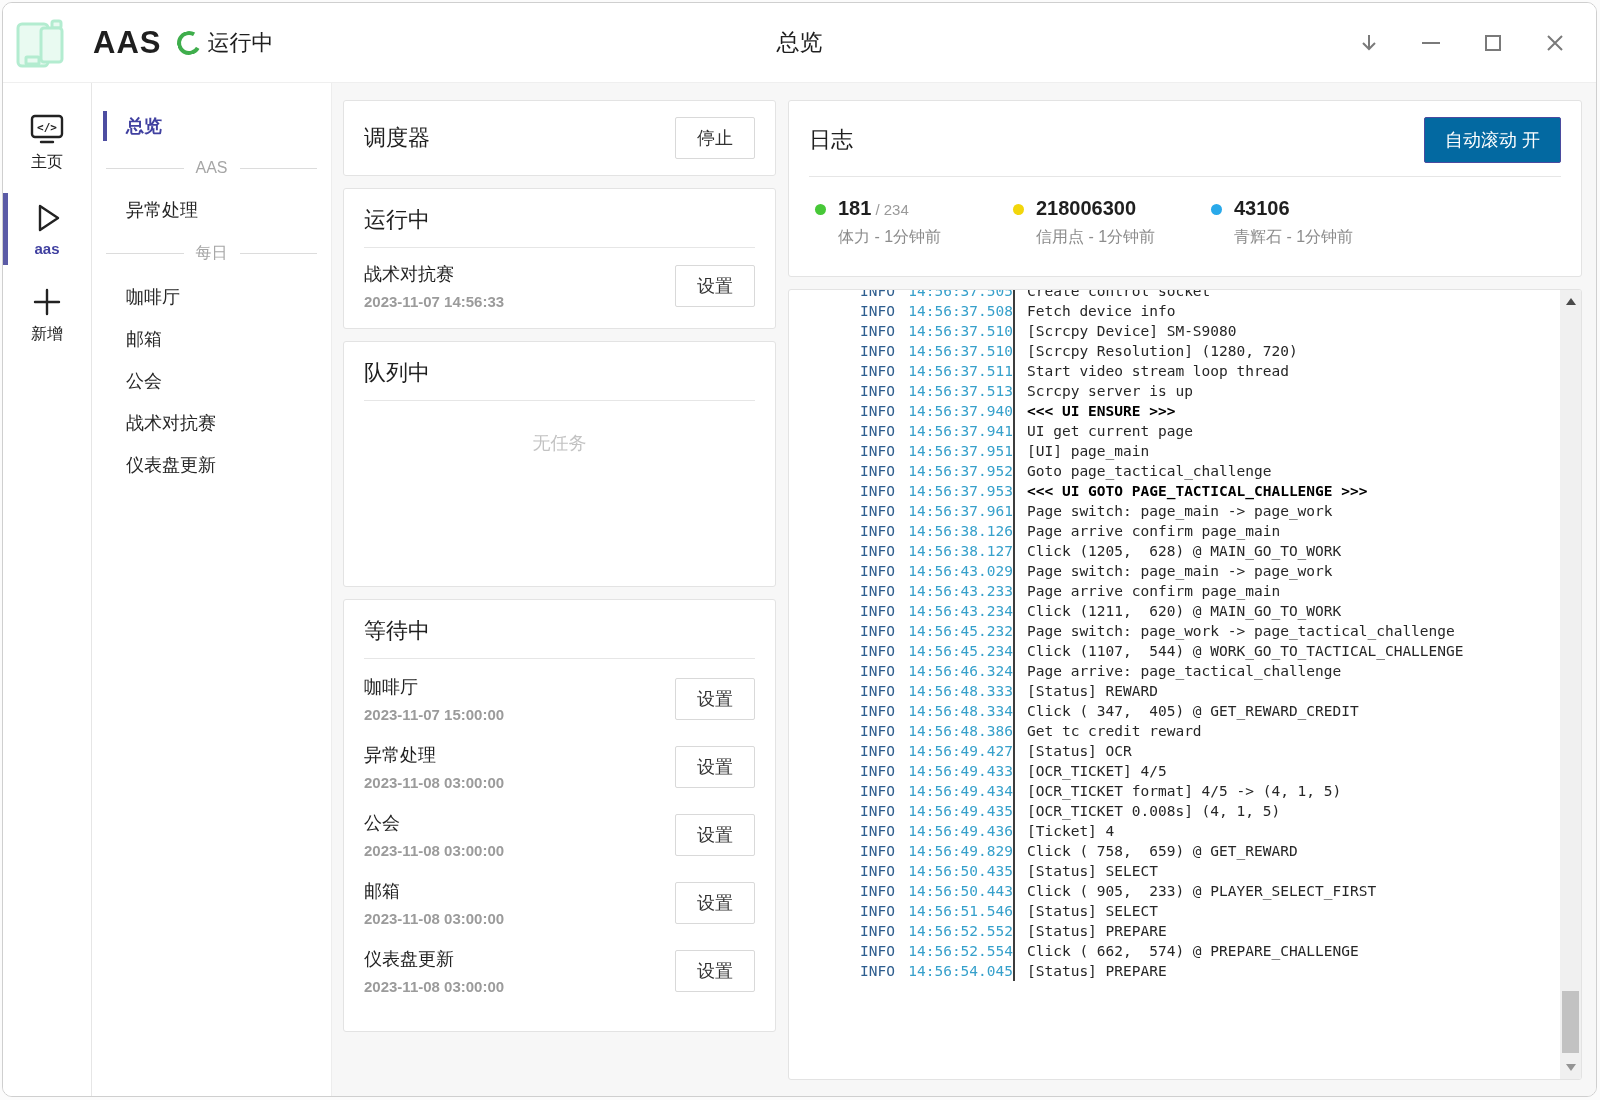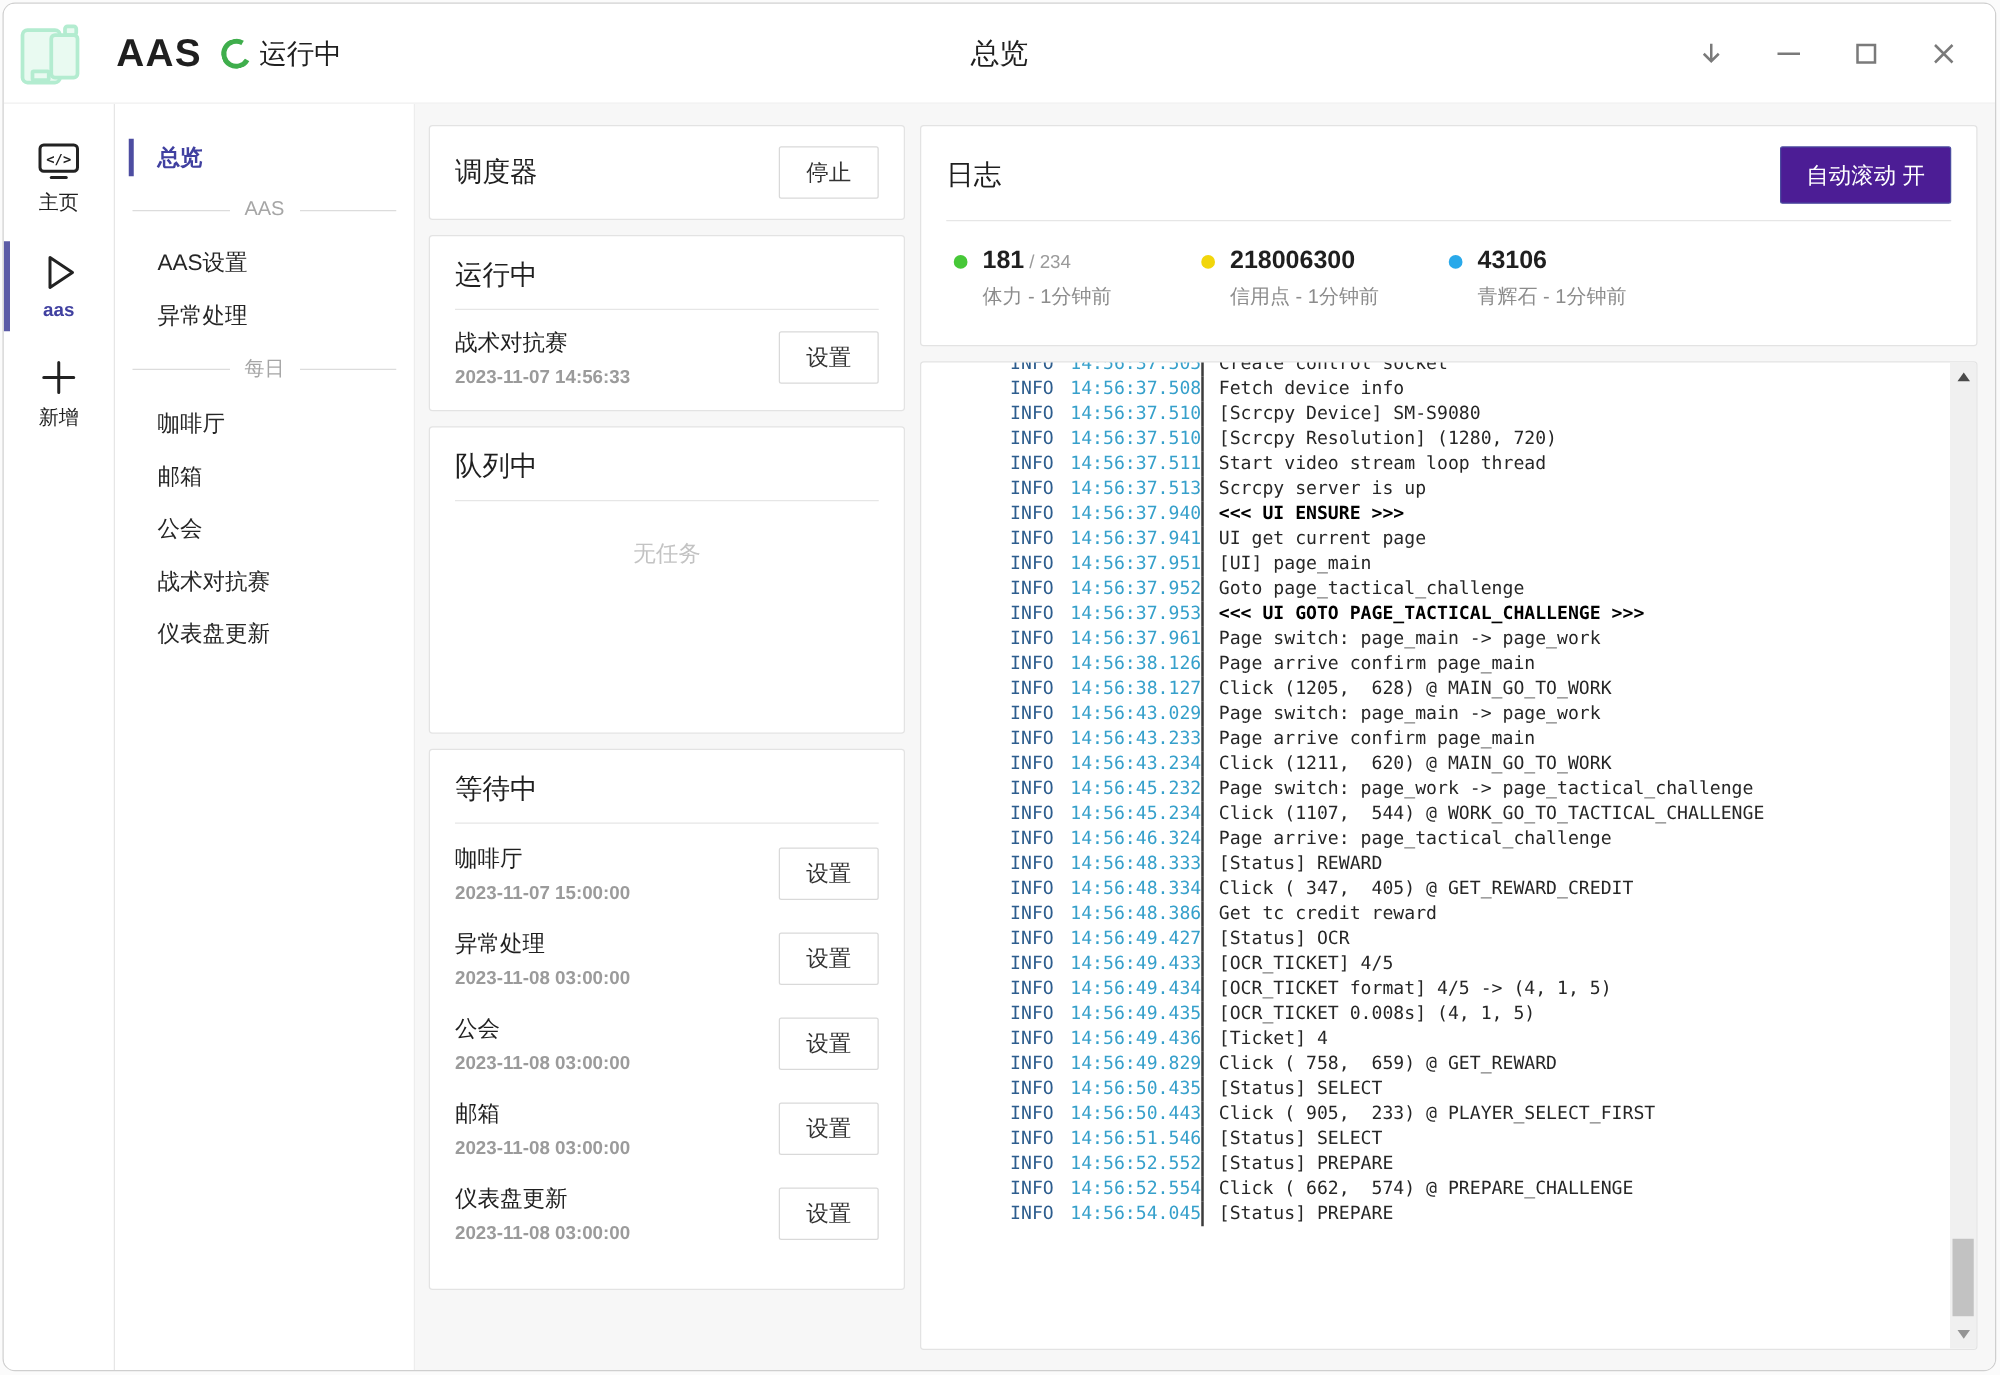--- a/index.html
+++ b/index.html
@@ -32,29 +32,29 @@
   
   .nav-panel { width:240px; flex:none; background:#fff; border-right:1px solid #ededed; padding-top:22px; }
   .nav-item { position:relative; padding:9px 10px 9px 34px; font-size:18px; cursor:pointer; color:#262626; }
   .nav-item.active { color:#4040a0; font-weight:700; }
   .nav-item.active::before { content:''; position:absolute; left:11px; top:6px; bottom:6px; width:4px; background:#4d4da1; }
   .nav-divider { display:flex; align-items:center; gap:12px; margin:12px 14px; color:#a6a6a6; font-size:16px; }
   .nav-divider::before, .nav-divider::after { content:''; flex:1; height:1px; background:#dcdcdc; }
 
   
   .main { flex:1; background:#f7f7f7; padding:17px 14px 16px 11px; display:flex; gap:12px; min-width:0; }
-  .col-mid { width:381px; flex:none; display:flex; flex-direction:column; gap:12px; }
+  .col-mid { width:433px; flex:none; display:flex; flex-direction:column; gap:12px; }
   .col-right { flex:1; display:flex; flex-direction:column; gap:12px; min-width:0; }
   .card { background:#fff; border:1px solid #e3e3e3; border-radius:3px; }
   .card-title { font-size:22px; }
   .card-head { display:flex; align-items:center; justify-content:space-between; padding:16px 20px; }
   .card-divider { height:1px; background:#e6e6e6; margin:0 20px; }
 
   .btn { font-family:inherit; font-size:18px; color:#333; background:#fff; border:1px solid #d9d9d9; border-radius:2px; padding:8px 21px; cursor:pointer; }
-  .btn-primary { background:#4c1d95; border:1px solid #4b4b9f; color:#fff; font-size:18px; padding:10px 20px; border-radius:2px; cursor:pointer; font-family:inherit; }
+  .btn-primary { background:#0369a1; border:1px solid #4b4b9f; color:#fff; font-size:18px; padding:10px 20px; border-radius:2px; cursor:pointer; font-family:inherit; }
 
   .task-row { display:flex; align-items:center; justify-content:space-between; padding:10px 20px; }
   .task-name { font-size:18px; }
   .task-time { font-size:15px; font-weight:700; color:#9b9b9b; margin-top:7px; }
 
   .empty-card-body { text-align:center; color:#c3c3c3; font-size:18px; padding-top:30px; }
   .queued-card { height:246px; }
   .waiting-card { padding-bottom:26px; }
 
   
@@ -146,23 +146,20 @@
 
     <div class="nav-panel">
       <div class="nav-item active">
         <span>总览</span>
       </div>
       <div class="nav-divider">
         <span>AAS</span>
       </div>
       <div>
 
-          <div class="nav-item">
-            <span>AAS设置</span>
-          </div>
 
           <div class="nav-item">
             <span>异常处理</span>
           </div>
         </div>
       <div class="nav-divider">
         <span>每日</span>
       </div>
       <div>
 

